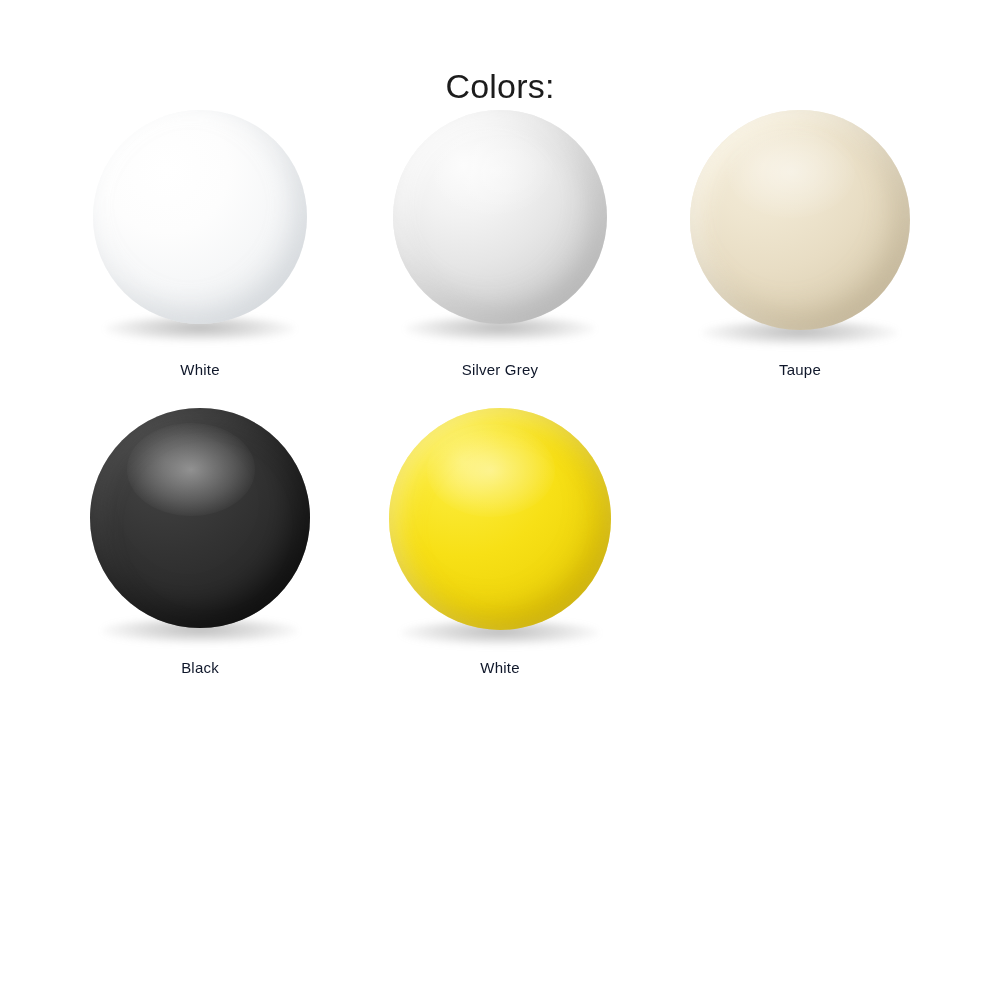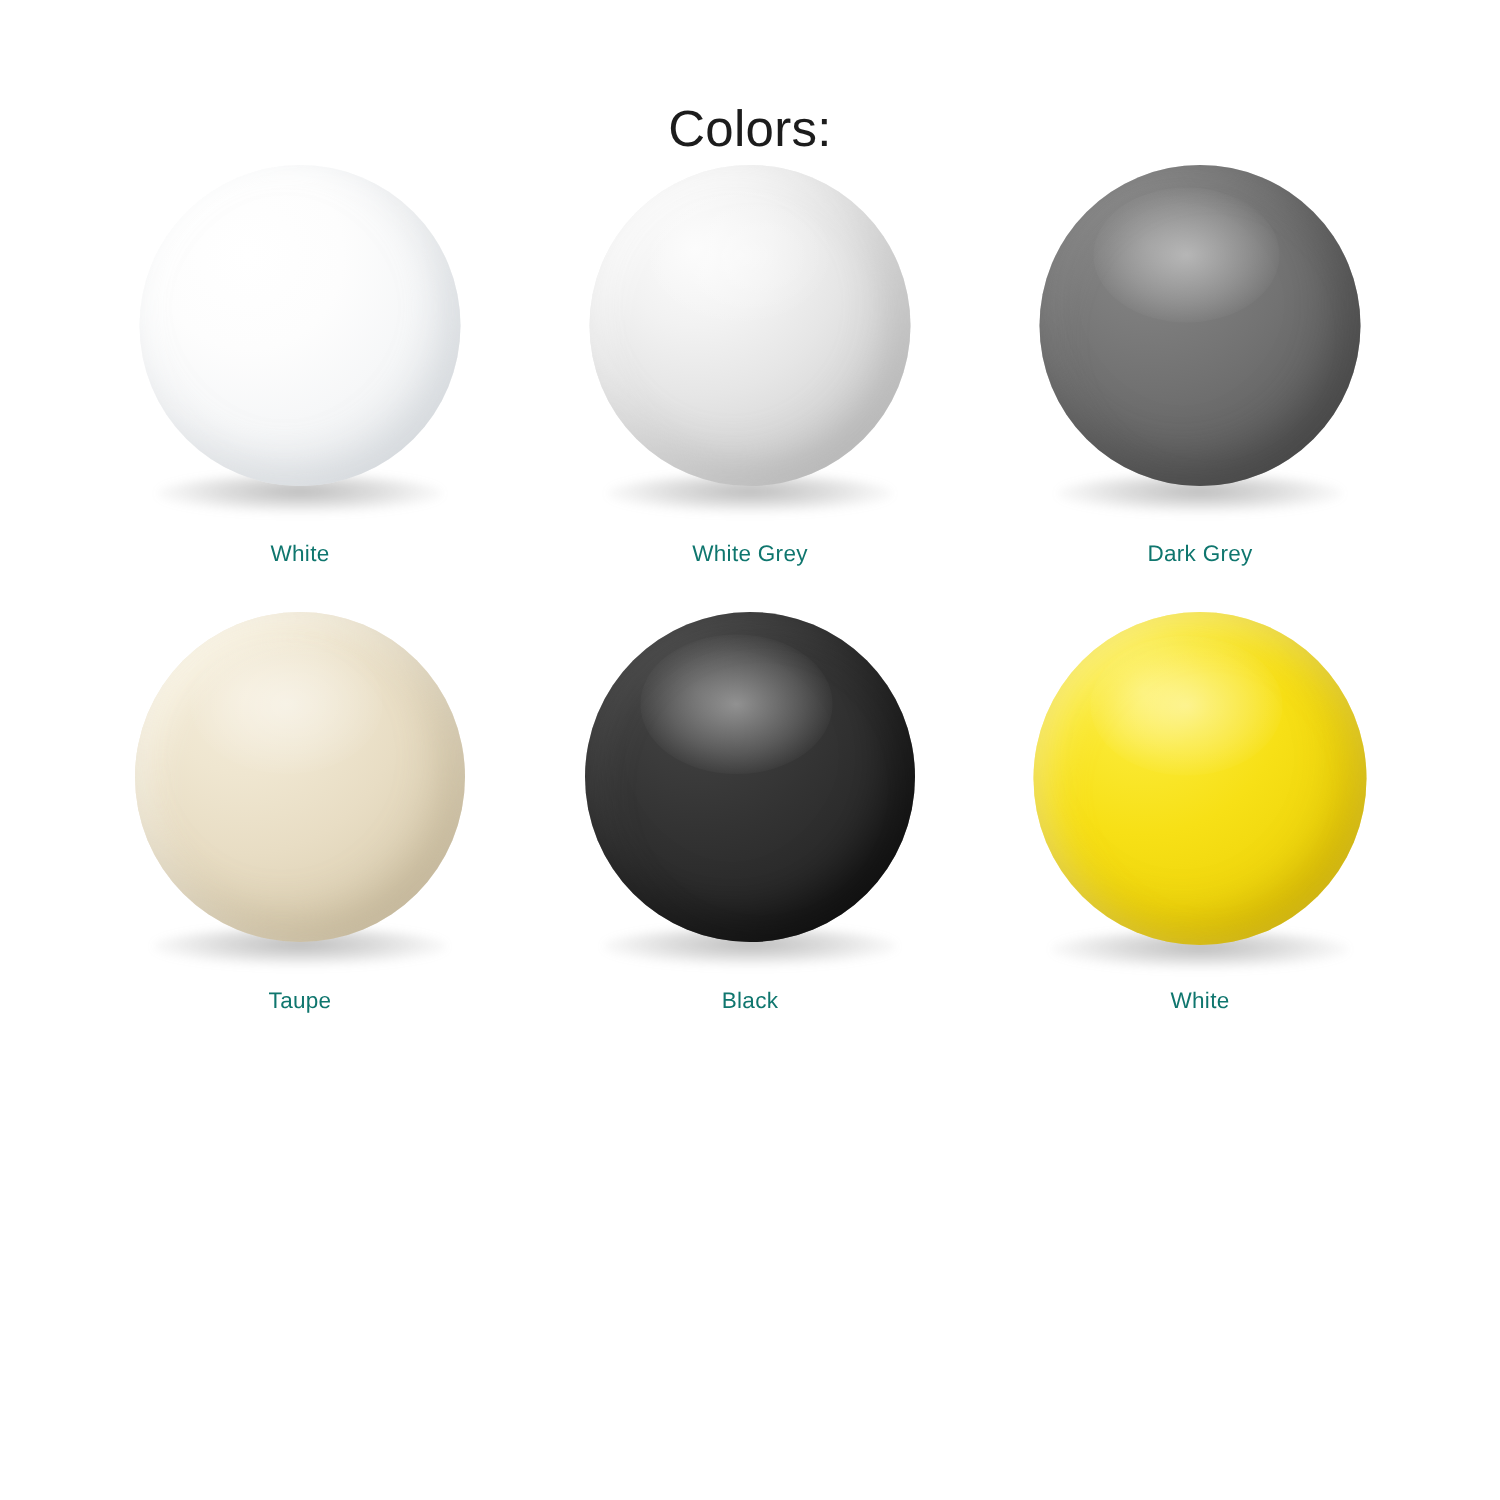--- a/index.html
+++ b/index.html
@@ -101,21 +101,21 @@
     background: radial-gradient(ellipse at 50% 50%,
                 rgba(255,255,255,0.42) 0%,
                 rgba(255,255,255,0.16) 48%,
                 rgba(255,255,255,0) 75%);
     pointer-events: none;
   }
 
   .swatch-label {
     margin-top: 18px;
     font-size: 15px;
-    color: #0f766e;
+    color: #0f172a;
     text-align: center;
     line-height: 20px;
     letter-spacing: 0.2px;
   }
 
   
   .sphere-white {
     background:
       radial-gradient(circle at 34% 28%, #ffffff 0%, #fdfdfd 30%, #f6f7f8 55%, #eceef0 76%, #e2e5e8 90%, #dcdfe3 100%);
     box-shadow: inset -10px -12px 26px rgba(195,200,206,0.55),
@@ -179,30 +179,23 @@
         <div class="sphere sphere-white"></div>
       </div>
       <div class="swatch-label">White</div>
     </div>
 
     <div class="swatch-cell row-1">
       <div class="sphere-wrap">
         <div class="sphere-shadow"></div>
         <div class="sphere sphere-silver-grey"></div>
       </div>
-      <div class="swatch-label">White Grey</div>
-    </div>
-
-    <div class="swatch-cell row-1">
-      <div class="sphere-wrap">
-        <div class="sphere-shadow"></div>
-        <div class="sphere sphere-dark-grey"></div>
-      </div>
-      <div class="swatch-label">Dark Grey</div>
-    </div>
+      <div class="swatch-label">Silver Grey</div>
+    </div>
+
 
 
     <div class="swatch-cell row-2">
       <div class="sphere-wrap">
         <div class="sphere-shadow"></div>
         <div class="sphere sphere-taupe"></div>
       </div>
       <div class="swatch-label">Taupe</div>
     </div>
 

